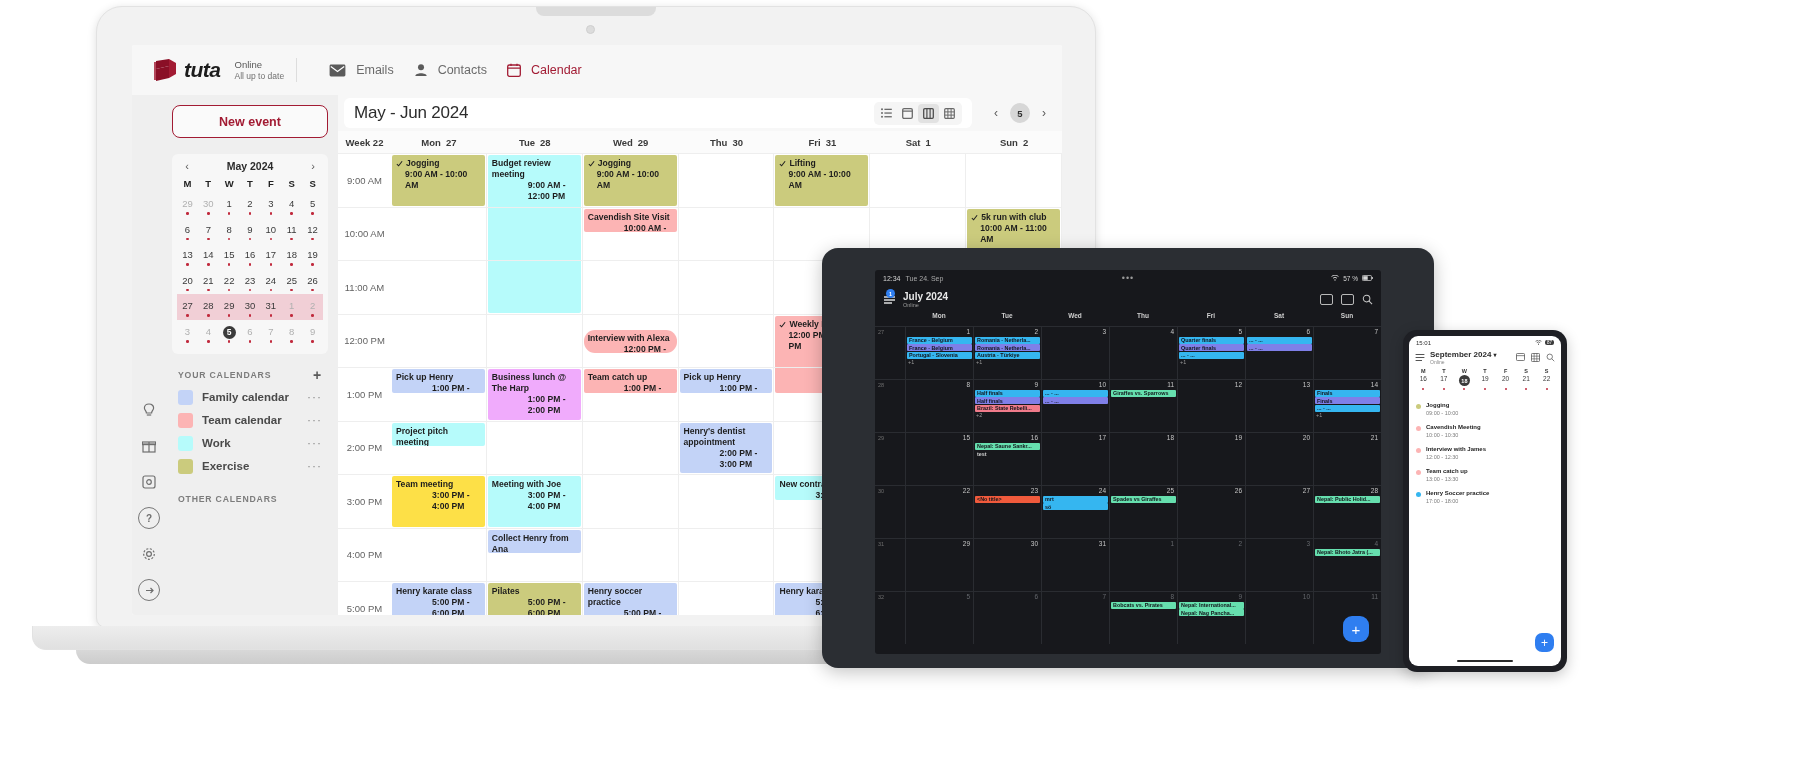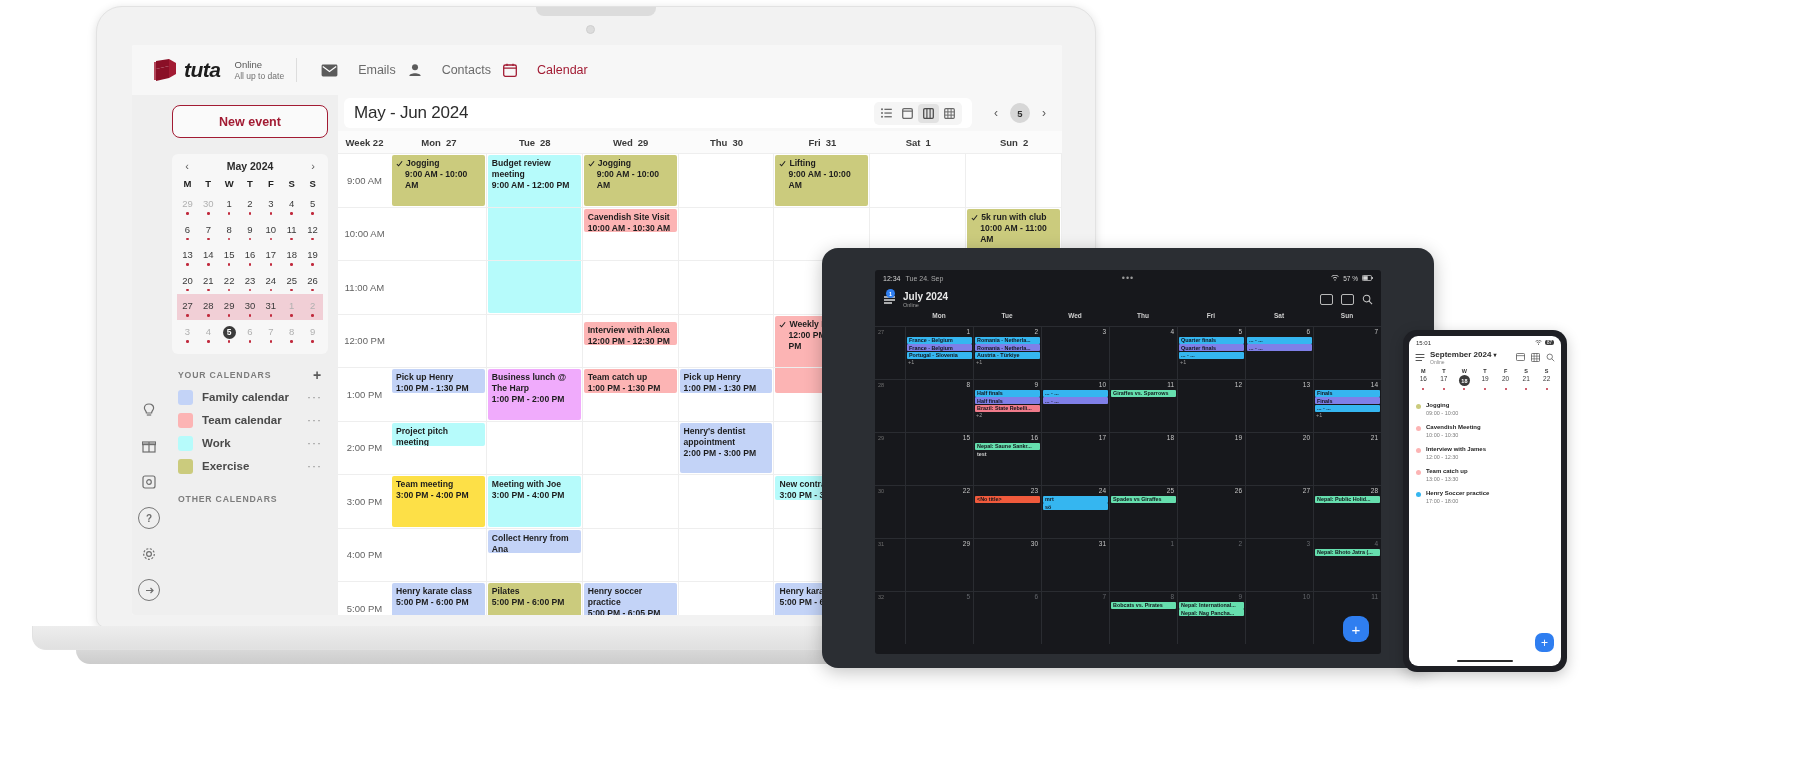--- a/index.html
+++ b/index.html
@@ -51,21 +51,21 @@
     display:flex; align-items:center; gap:8px; padding:0 10px;
   }
   .search-box input {
     border:none; background:transparent; outline:none; font-size:11.5px;
     color:#6f6f6f; width:100%; font-family:"Liberation Sans", sans-serif;
   }
   .online-block { margin-left:14px; line-height:1.25; }
   .online-l1 { font-size:9.5px; color:#585858; }
   .online-l2 { font-size:8.5px; color:#707070; }
   .tb-div { width:1px; height:24px; background:#dddddd; margin:0 12px; }
-  .tb-item { display:flex; align-items:center; gap:20px; font-size:12.5px; color:#6b6b6b; margin-left:12px; }
+  .tb-item { display:flex; align-items:center; gap:10px; font-size:12.5px; color:#6b6b6b; margin-left:20px; }
   .tb-item.active { color:#a21b33; }
 
   .body-row { flex:1; display:flex; min-height:0; }
 
   
   .rail { width:34px; background:#efefef; display:flex; flex-direction:column;
           align-items:center; padding-top:8px; }
   .rail-spacer { flex:1; }
   .rail-ico { width:22px; height:22px; margin-bottom:14px; display:flex;
               align-items:center; justify-content:center; color:#6e6e6e; }
@@ -125,21 +125,21 @@
   .grid { display:grid; grid-template-columns:53px repeat(7,1fr);
           grid-auto-rows:53.5px; position:relative; }
   .tcell { border-top:1px solid #eeeeee; border-right:1px solid #eeeeee; position:relative; }
   .tlabel { border-top:1px solid #eeeeee; font-size:9.5px; color:#636363;
             display:flex; align-items:center; justify-content:center; }
   .ev { position:absolute; left:1px; right:1px; border-radius:2px;
         padding:3px 4px; overflow:hidden; cursor:pointer; }
   .ev-t { font-size:8.6px; font-weight:700; color:#1d1d1d; line-height:11px;
           display:flex; align-items:flex-start; gap:3px;}
   .ev-time { font-size:8.6px; font-weight:700; color:#1d1d1d; line-height:11px; padding-left:9px;}
-  .ev-time.nopad { padding-left:0; }
+  .ev-time.nopad { padding-left:0;margin-left:36px; }
 
   
   .tablet { position:absolute; left:822px; top:248px; width:612px; height:420px; }
   .tablet-body {
     position:absolute; inset:0; background:#2b2e33; border-radius:16px;
     box-shadow:0 4px 18px rgba(0,0,0,.24); padding:8px 6px;
   }
   .tablet-screen { position:absolute; left:53px; top:22px; width:506px; height:384px;
                    background:#17181c; border-radius:3px; overflow:hidden; }
   .tb-status { height:16px; display:flex; align-items:center; padding:0 8px;
@@ -583,21 +583,21 @@
                     <div class="tcell"></div>
                     <div class="tcell"></div>
                     <div class="tcell"></div>
                     <div class="tcell"></div>
                     <div class="tcell"></div>
                     <div class="tcell"></div>
                     <div class="tlabel">12:00 PM</div>
                     <div class="tcell"></div>
                     <div class="tcell"></div>
                     <div class="tcell">
-                      <div class="ev" style="background: rgb(252, 180, 180); top: 7px; height: 23.75px;">
+                      <div class="ev" style="background: rgb(252, 180, 180); top: 15px; height: 23.75px; border-radius: 11px;">
                         <div class="ev-t">
                           <span>Interview with Alexa</span>
                         </div>
                         <div class="ev-time nopad">12:00 PM - 12:30 PM</div>
                       </div>
                     </div>
                     <div class="tcell"></div>
                     <div class="tcell">
                       <div class="ev" style="background: rgb(252, 180, 180); top: 1px; height: 77.25px;">
                         <div class="ev-t">

